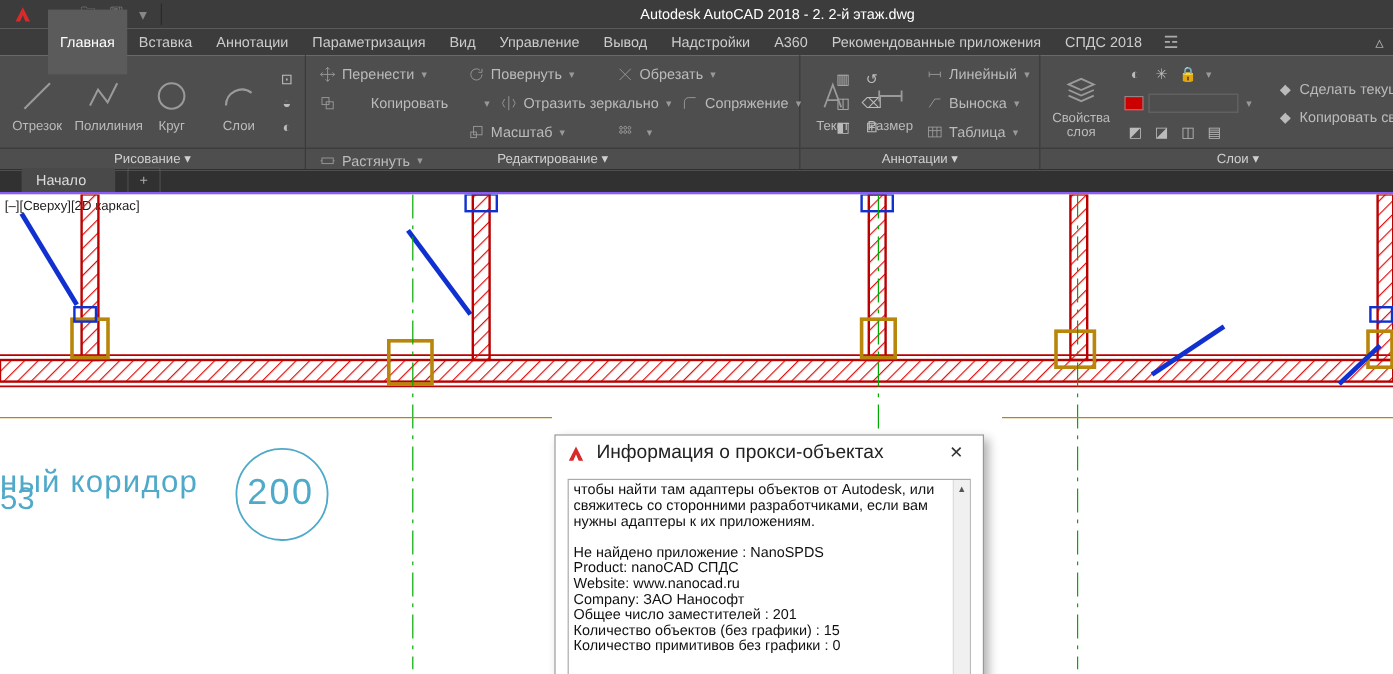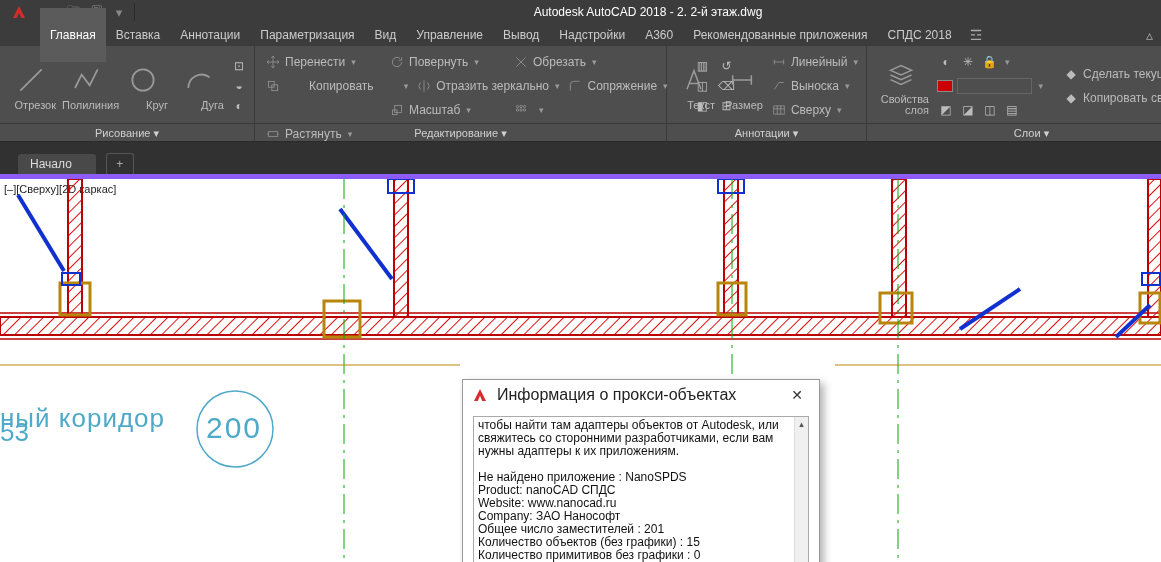--- a/index.html
+++ b/index.html
@@ -20,31 +20,31 @@
 .menustrip .tab.active { background: #5b5b5b; color:#fff;}
 .menustrip .glyph { padding:0 8px; color:#aaa; font-size:14px;}
 
 
 .ribbon { height: 96px; background: #4e4e4e; color: #bbb; display: flex; border-bottom: 1px solid #2a2a2a; }
 .panel { border-right: 1px solid #3a3a3a; display: flex; flex-direction: column; }
 .panel .body { flex: 1; display: flex; align-items: center; padding: 2px 6px 0; gap: 6px; }
 .panel .label { height: 18px; text-align: center; font-size: 11px; color: #d0d0d0; border-top:1px solid #3a3a3a; line-height:18px; padding:0 6px; white-space:nowrap;}
 .bigbtn { width: 50px; text-align: center; color: #bbb; }
 .bigbtn .glyph { height: 38px; display: flex; align-items:center; justify-content:center; }
-.bigbtn .txt { font-size: 11px; white-space:nowrap;text-align:right;}
+.bigbtn .txt { font-size: 11px; white-space:nowrap;}
 .stack { display: flex; flex-direction: column; gap: 2px; }
 .row { display: flex; align-items: center; gap: 4px; height: 22px; color: #bbb; white-space:nowrap; padding:0 2px;}
 .row .ico { width: 16px; height: 16px; display:inline-flex; align-items:center; justify-content:center; }
 .row .caret { color:#999; font-size:9px; margin-left:2px;}
 .swatch { width:16px; height:12px; background:#c00; border:1px solid #888;}
 .mini { width:18px; height:18px; display:inline-flex; align-items:center; justify-content:center; color:#bbb;}
 .ribbon svg { stroke:#9a9a9a; fill:none; stroke-width:1.3; }
 
 
-.filetabs { height: 37px; background: #313131; display: flex; align-items: flex-end; border-bottom:5px solid #8b5cf6;}
+.filetabs { height: 20px; background: #313131; display: flex; align-items: flex-end; border-bottom:2px solid #8b5cf6;}
 .filetab { background: #494949; color: #ddd; padding: 3px 24px 3px 12px; margin-left: 18px; border-top-left-radius:3px; border-top-right-radius:3px; font-size:12px;}
 .filetab.plus { background: transparent; padding:3px 8px; color:#aaa; margin-left:10px; width:28px; text-align:center; border:1px solid #555; border-bottom:none; border-radius:3px 3px 0 0;}
 
 
 .canvas { position: relative; height: calc(562px - 24px - 22px - 96px - 24px); background:#fff; }
 .viewlabel { position:absolute; left:4px; top:4px; font-size:11px; color:#222; }
 .anno-text { position:absolute; font-family: "Segoe UI Light", Arial, sans-serif; font-weight:300; }
 
 
 .backdrop { position:absolute; left:462px; top:200px; width:358px; background:#fff; border:1px solid #999; box-shadow:4px 4px 8px rgba(0,0,0,.3); }
@@ -123,21 +123,21 @@
             </svg>
           </div>
           <div class="txt">Круг</div>
         </div>
         <div class="bigbtn">
           <div class="glyph">
             <svg width="32" height="32" viewBox="0 0 24 24">
               <path d="M4 18 A10 10 0 0 1 20 10"></path>
             </svg>
           </div>
-          <div class="txt">Дуга</div>
+          <div class="txt">Слои</div>
         </div>
         <div class="stack">
           <span class="mini">⊡</span>
           <span class="mini">◒</span>
           <span class="mini">◐</span>
         </div>
       </div>
     <div class="label">Рисование ▾</div>
   </div>
 
@@ -291,21 +291,21 @@
             <span>Выноска</span>
             <span class="caret">▾</span>
           </div>
           <div class="row">
             <span class="ico">
               <svg width="14" height="14" viewBox="0 0 24 24">
                 <rect x="3" y="5" width="18" height="14"></rect>
                 <path d="M3 10h18M9 5v14M15 5v14"></path>
               </svg>
             </span>
-            <span>Сверху</span>
+            <span>Таблица</span>
             <span class="caret">▾</span>
           </div>
         </div>
     </div>
     <div class="label">Аннотации ▾</div>
   </div>
 
   <div class="panel" style="flex:1;">
     <div class="body">
       <div class="bigbtn" style="width:56px;">

